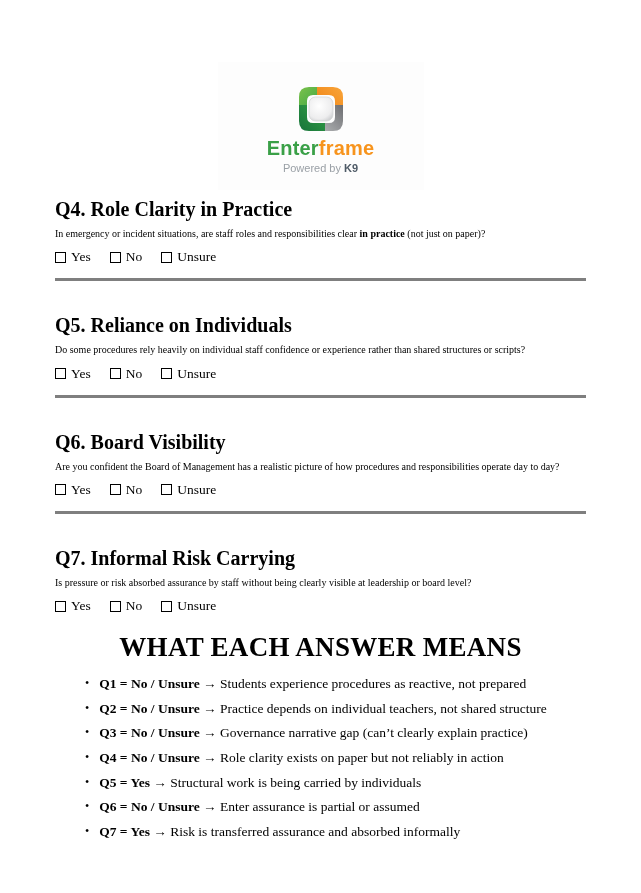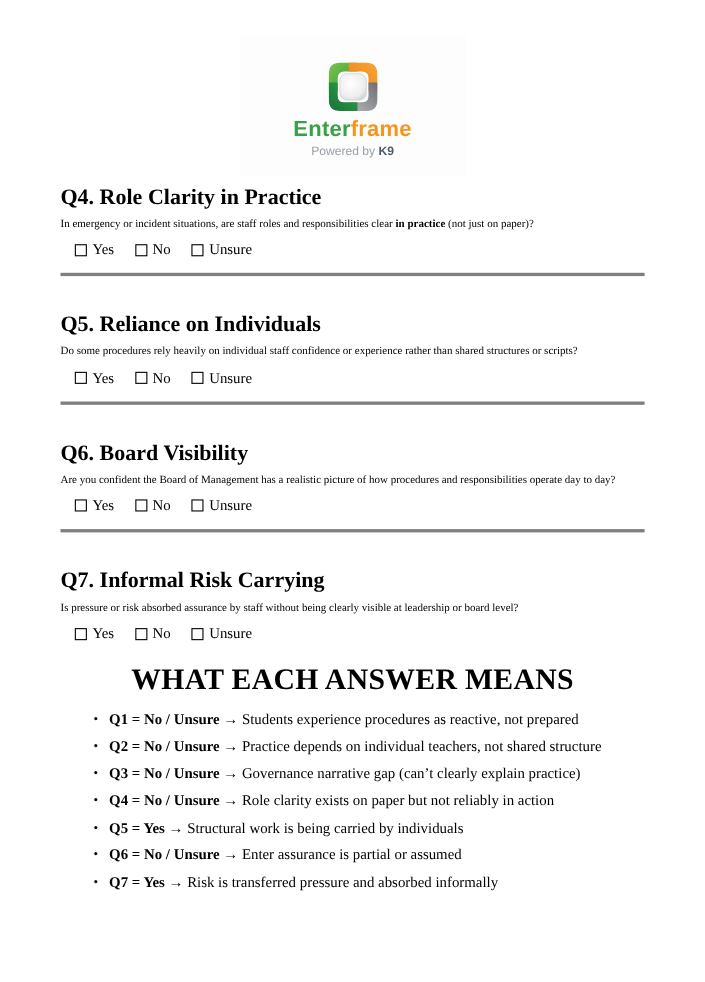--- a/index.html
+++ b/index.html
@@ -8,21 +8,21 @@
     position:relative;
     width:641px; height:893px;
     margin:0 auto;
     background:#ffffff;
     font-family:"Liberation Serif", serif;
     color:#000000;
     overflow:hidden;
   }
   
   .logo-wrap {
-    padding-top:32px;
+    padding-top:62px;
     display:flex; justify-content:center;
   }
   .logo-box {
     width:206px;
     background:#fdfdfd;
     padding:22px 0 16px 0;
     text-align:center;
   }
   .logo-icon svg { display:block; margin:0 auto; }
   .brand-line {
@@ -54,21 +54,20 @@
     margin-top:7px;
     font-size:10px;
     line-height:1.13;
   }
   .q-options {
     margin-top:10px;
     display:flex;
     align-items:flex-end;
     gap:19px;
     font-size:13.5px;
-    margin-left:13px;
   }
   .opt { display:flex; align-items:center; gap:5px; cursor:default; }
   .cbox {
     width:11px; height:11px;
     border:1.2px solid #000;
     display:inline-block;
     background:#fff;
     flex:0 0 auto;
   }
   .divider {
@@ -246,18 +245,18 @@
       <div class="mi">
           <span class="dot">•</span>
           <span><span class="cond">Q5 = Yes</span> <span>→ Structural work is being carried by individuals</span></span>
         </div>
       <div class="mi">
           <span class="dot">•</span>
           <span><span class="cond">Q6 = No / Unsure</span> <span>→ Enter assurance is partial or assumed</span></span>
         </div>
       <div class="mi">
           <span class="dot">•</span>
-          <span><span class="cond">Q7 = Yes</span> <span>→ Risk is transferred pressure and absorbed informally</span></span>
+          <span><span class="cond">Q7 = Yes</span> <span>→ Risk is transferred assurance and absorbed informally</span></span>
         </div>
     </div>
 
   </div>
 </div>
 
 </body></html>

